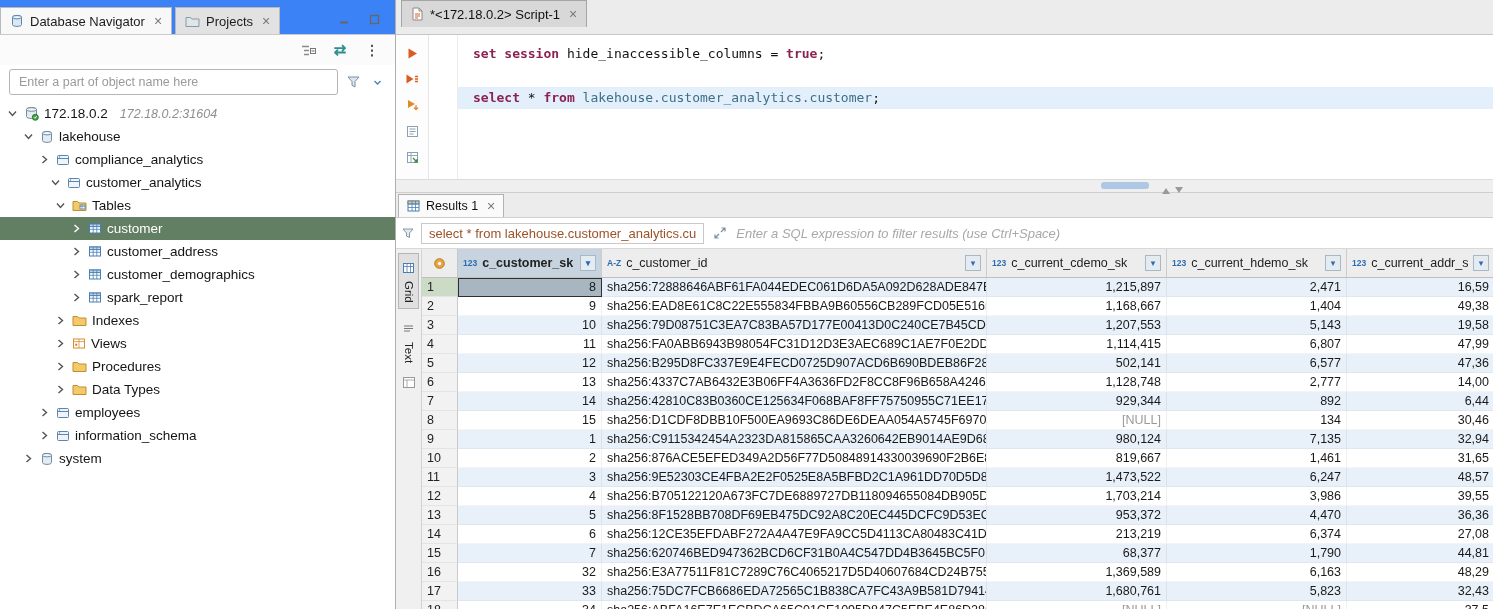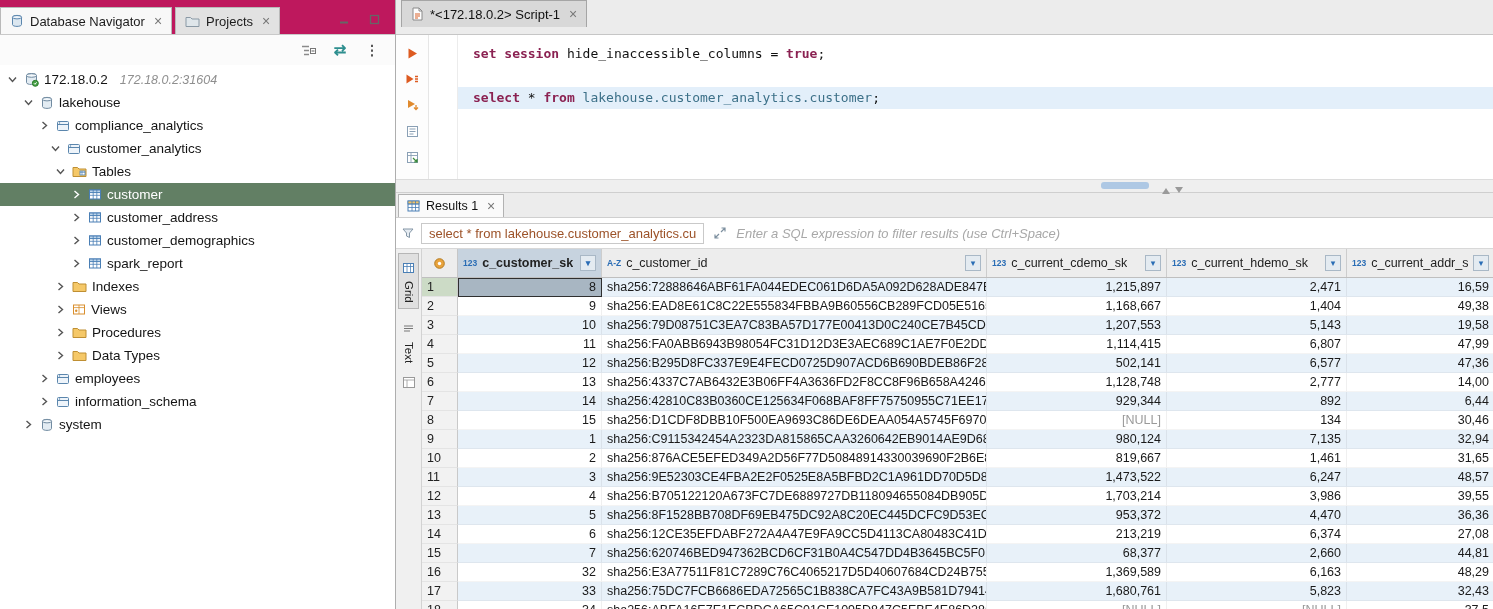--- a/index.html
+++ b/index.html
@@ -4,21 +4,21 @@
 <style>
   html,body{margin:0;padding:0;}
   body{
     width:1493px;height:609px;overflow:hidden;position:relative;
     font-family:"Liberation Sans",sans-serif;background:#f0f0f0;
     -webkit-font-smoothing:antialiased;
   }
   .app{position:absolute;inset:0;display:flex;}
   
   .left-panel{width:395px;min-width:395px;background:#fff;border-right:1px solid #aeaeae;display:flex;flex-direction:column;}
-  .panel-tabs{height:34px;background:#be185d;border-bottom:1px solid #c9c9c9;display:flex;align-items:flex-end;position:relative;}
+  .panel-tabs{height:34px;background:#3b82f6;border-bottom:1px solid #c9c9c9;display:flex;align-items:flex-end;position:relative;}
   .ptab{height:26px;display:flex;align-items:center;gap:6px;padding:0 9px;border:1px solid #b9b9b9;border-bottom:none;background:#e2e2e2;font-size:13px;color:#1c1c1c;cursor:pointer;white-space:nowrap;}
   .ptab.active{background:#f8f8f8;}
   .ptab + .ptab{margin-left:3px;}
   .close{color:#777;font-size:14px;line-height:1;margin-left:3px;cursor:pointer;}
   .win-btns{margin-left:auto;display:flex;gap:12px;padding:0 12px 6px 0;align-items:center;}
   .nav-toolbar{height:30px;background:#fbfbfb;display:flex;justify-content:flex-end;align-items:center;gap:14px;padding-right:14px;}
   .tbi{display:inline-flex;align-items:center;justify-content:center;width:18px;height:18px;cursor:pointer;}
   .char-ico{font-size:15px;color:#2e8f8f;font-weight:bold;}
   .kebab{font-size:14px;color:#555;font-weight:bold;letter-spacing:0;}
   .search-row{height:34px;display:flex;align-items:center;padding:0 9px;gap:6px;background:#fff;}
@@ -121,20 +121,33 @@
           <svg width="15" height="13" viewBox="0 0 15 13">
             <path d="M1 2.5h7M3 6.5h5M3 10.5h5" stroke="#8a8a8a" stroke-width="1.4" fill="none"></path>
             <rect x="9.5" y="4.5" width="5" height="5" fill="#fff" stroke="#777"></rect>
             <path d="M10.5 7h3" stroke="#777" stroke-width="1.2"></path>
           </svg>
         </span>
       <span class="tbi char-ico">⇄</span>
       <span class="tbi kebab">⋮</span>
     </div>
 
+    <div class="search-row">
+      <input class="search-input" placeholder="Enter a part of object name here" style="">
+      <span class="tbi">
+          <svg width="13" height="12" viewBox="0 0 13 12">
+            <path d="M1 1h11L8 5.5V11L5 9.3V5.5z" fill="#dde6ee" stroke="#7d8f9f"></path>
+          </svg>
+        </span>
+      <span class="tbi">
+          <svg width="9" height="9" viewBox="0 0 9 9">
+            <path d="M1.5 3l3 3 3-3" fill="none" stroke="#4a7fb5" stroke-width="1.3"></path>
+          </svg>
+        </span>
+    </div>
 
     <div class="tree" id="tree">
         <div class="tree-row" style="padding-left: 6px;">
           <span class="expander">
             <svg width="9" height="9" viewBox="0 0 9 9">
               <path d="M1 2.5l3.5 4L8 2.5" fill="none" stroke="#555" stroke-width="1.4"></path>
             </svg>
           </span>
           <span class="icon">
             <svg width="15" height="15" viewBox="0 0 15 15">
@@ -629,21 +642,21 @@
                 <div class="cell" style="width: 385px; min-width: 385px;">sha256:12CE35EFDABF272A4A47E9FA9CC5D4113CA80483C41D17C8</div>
                 <div class="cell num" style="width: 180px; min-width: 180px;">213,219</div>
                 <div class="cell num" style="width: 180px; min-width: 180px;">6,374</div>
                 <div class="cell num" style="width: 148px; min-width: 148px;">27,08</div>
               </div>
               <div class="grid-row alt">
                 <div class="rownum">15</div>
                 <div class="cell num" style="width: 144px; min-width: 144px;">7</div>
                 <div class="cell" style="width: 385px; min-width: 385px;">sha256:620746BED947362BCD6CF31B0A4C547DD4B3645BC5F0B10</div>
                 <div class="cell num" style="width: 180px; min-width: 180px;">68,377</div>
-                <div class="cell num" style="width: 180px; min-width: 180px;">2,660</div>
+                <div class="cell num" style="width: 180px; min-width: 180px;">1,790</div>
                 <div class="cell num" style="width: 148px; min-width: 148px;">44,81</div>
               </div>
               <div class="grid-row">
                 <div class="rownum">16</div>
                 <div class="cell num" style="width: 144px; min-width: 144px;">32</div>
                 <div class="cell" style="width: 385px; min-width: 385px;">sha256:E3A77511F81C7289C76C4065217D5D40607684CD24B755E9F</div>
                 <div class="cell num" style="width: 180px; min-width: 180px;">1,369,589</div>
                 <div class="cell num" style="width: 180px; min-width: 180px;">6,163</div>
                 <div class="cell num" style="width: 148px; min-width: 148px;">48,29</div>
               </div>

